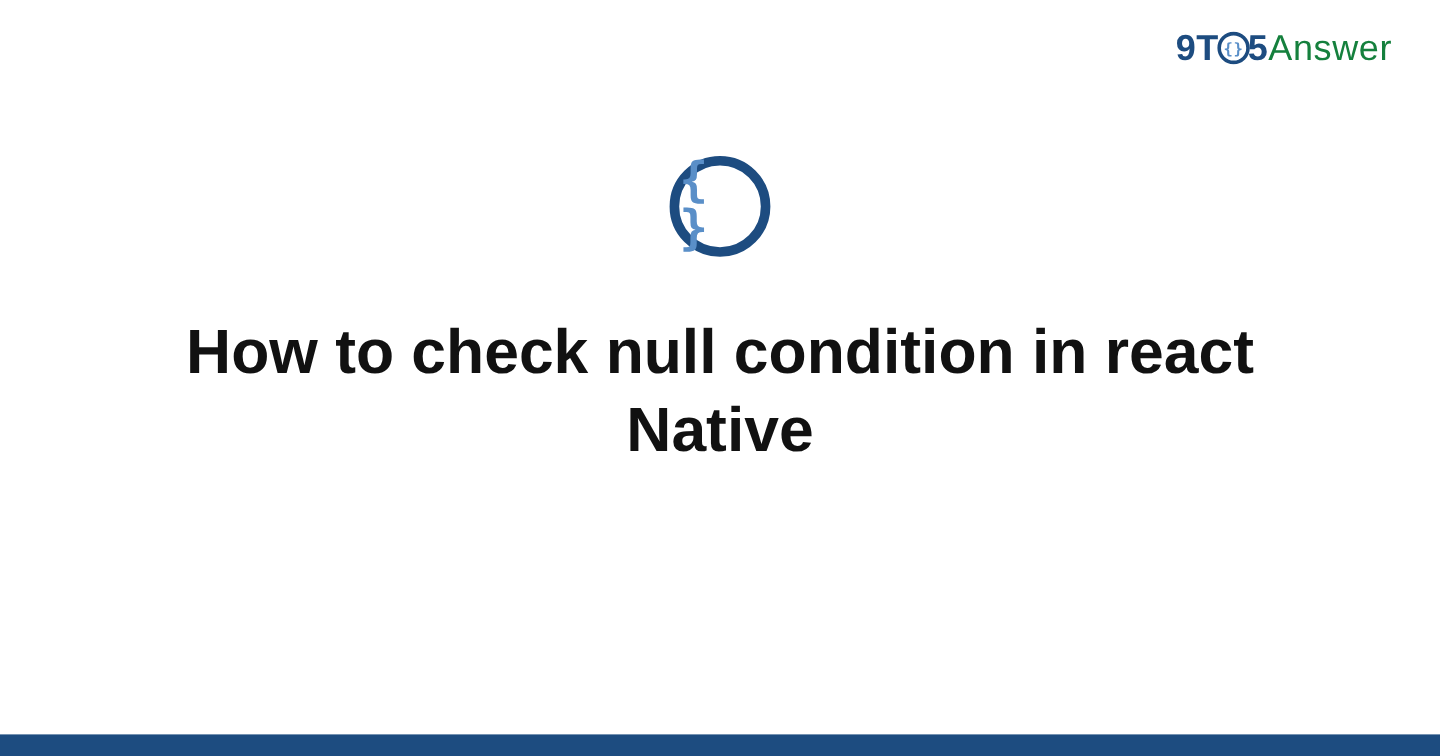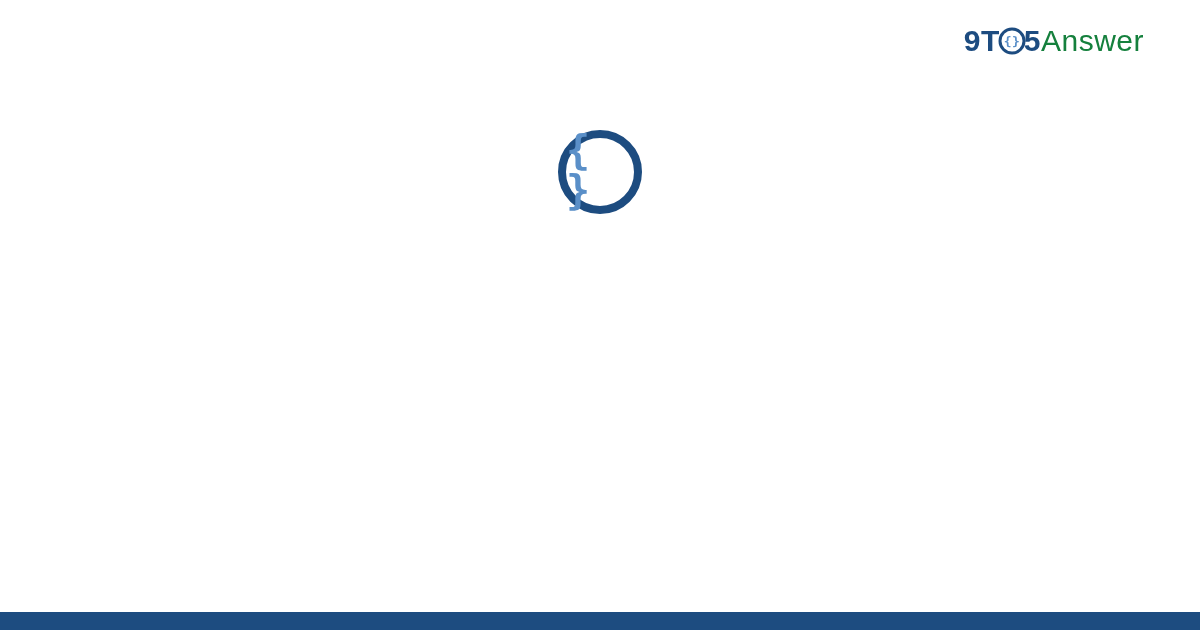--- a/index.html
+++ b/index.html
@@ -11,21 +11,21 @@
       width: 1200px;
       height: 630px;
       background: #ffffff;
       font-family: -apple-system, BlinkMacSystemFont, "Segoe UI", Helvetica, Arial, sans-serif;
       position: relative;
       overflow: hidden;
     }
     .site-logo {
       position: absolute;
       top: 24px;
-      right: 56px;
+      right: 40px;
       font-size: 30px;
       font-weight: 600;
       letter-spacing: 0.5px;
       white-space: nowrap;
     }
     .logo-part-1 {
       color: #1d4c80;
     }
     .logo-icon {
       display: inline-block;
@@ -93,15 +93,16 @@
   <span class="logo-part-1">9T</span><span class="logo-icon"><svg width="28" height="28" viewBox="0 0 28 28">
         <circle cx="14" cy="14" r="12" fill="none" stroke="#1d4c80" stroke-width="3"></circle>
         <text x="14" y="19" text-anchor="middle" font-family="Consolas, monospace" font-size="13" font-weight="700" fill="#5a8fc8">{}</text>
       </svg></span><span class="logo-part-2">5</span><span class="logo-part-3">Answer</span>
 </div>
 
 <div class="content-area">
   <div class="category-badge">
     <span class="brace-glyph">{ }</span>
   </div>
+  <h1 class="page-title">How to check null condition in react Native</h1>
 </div>
 
 <div class="footer-bar"></div>
 
 </body></html>

